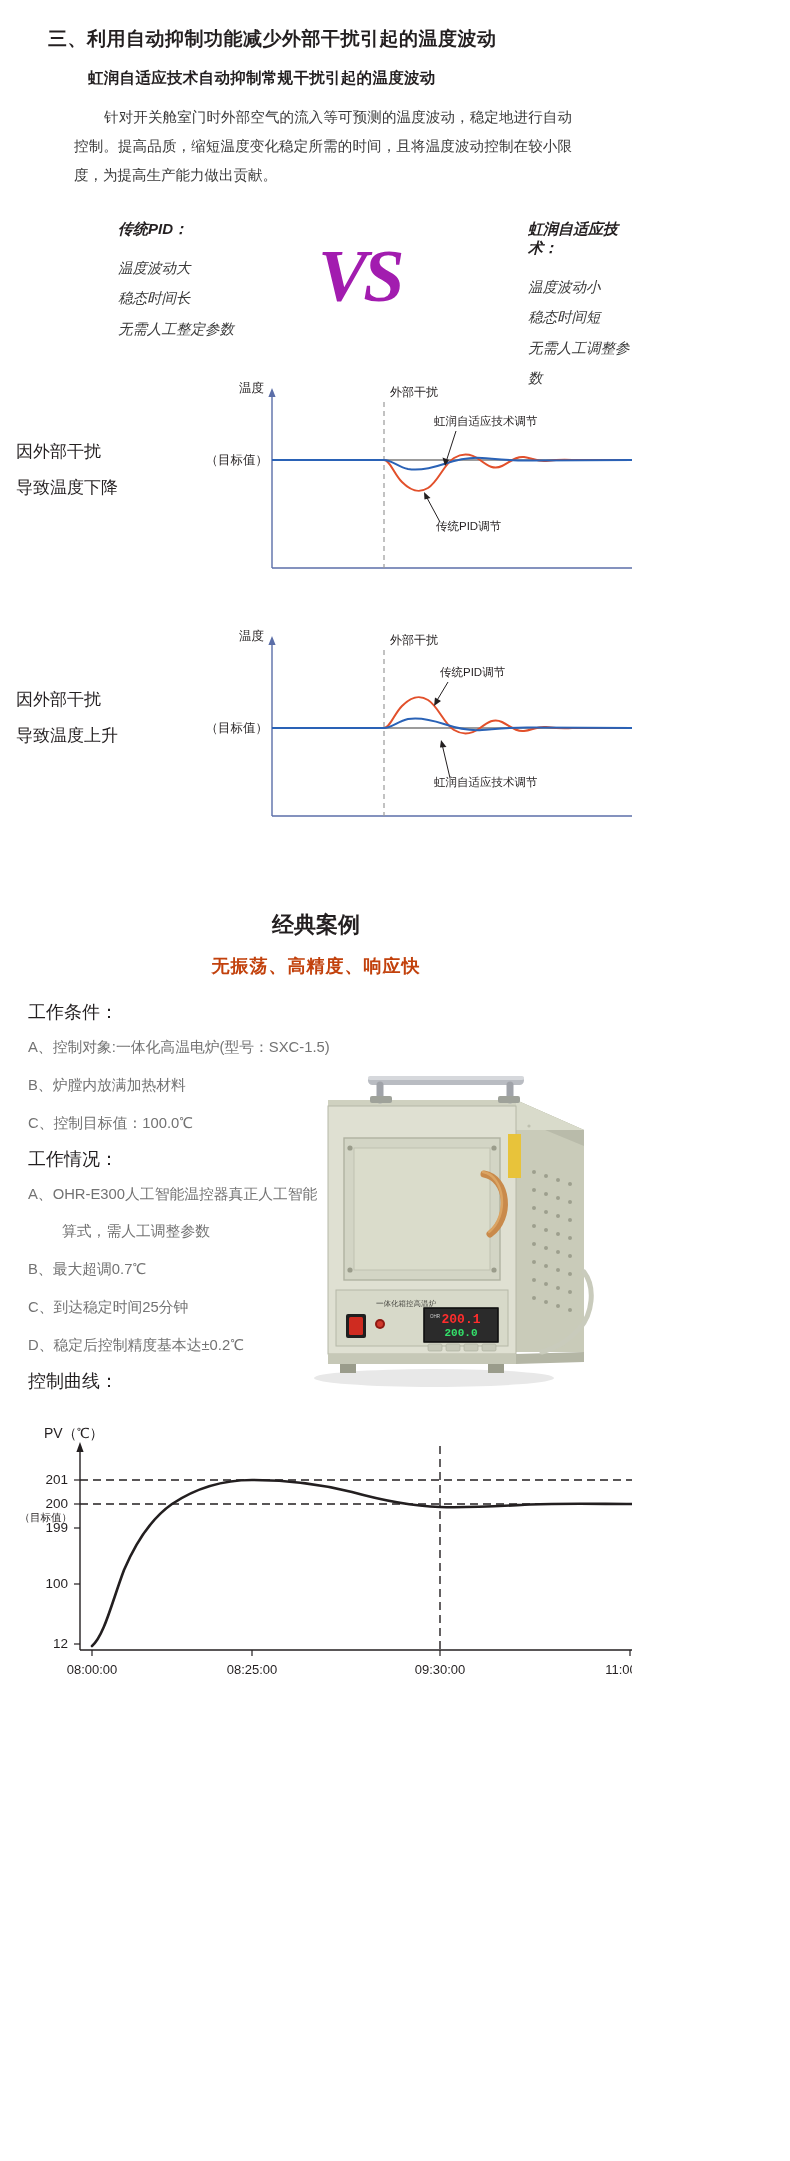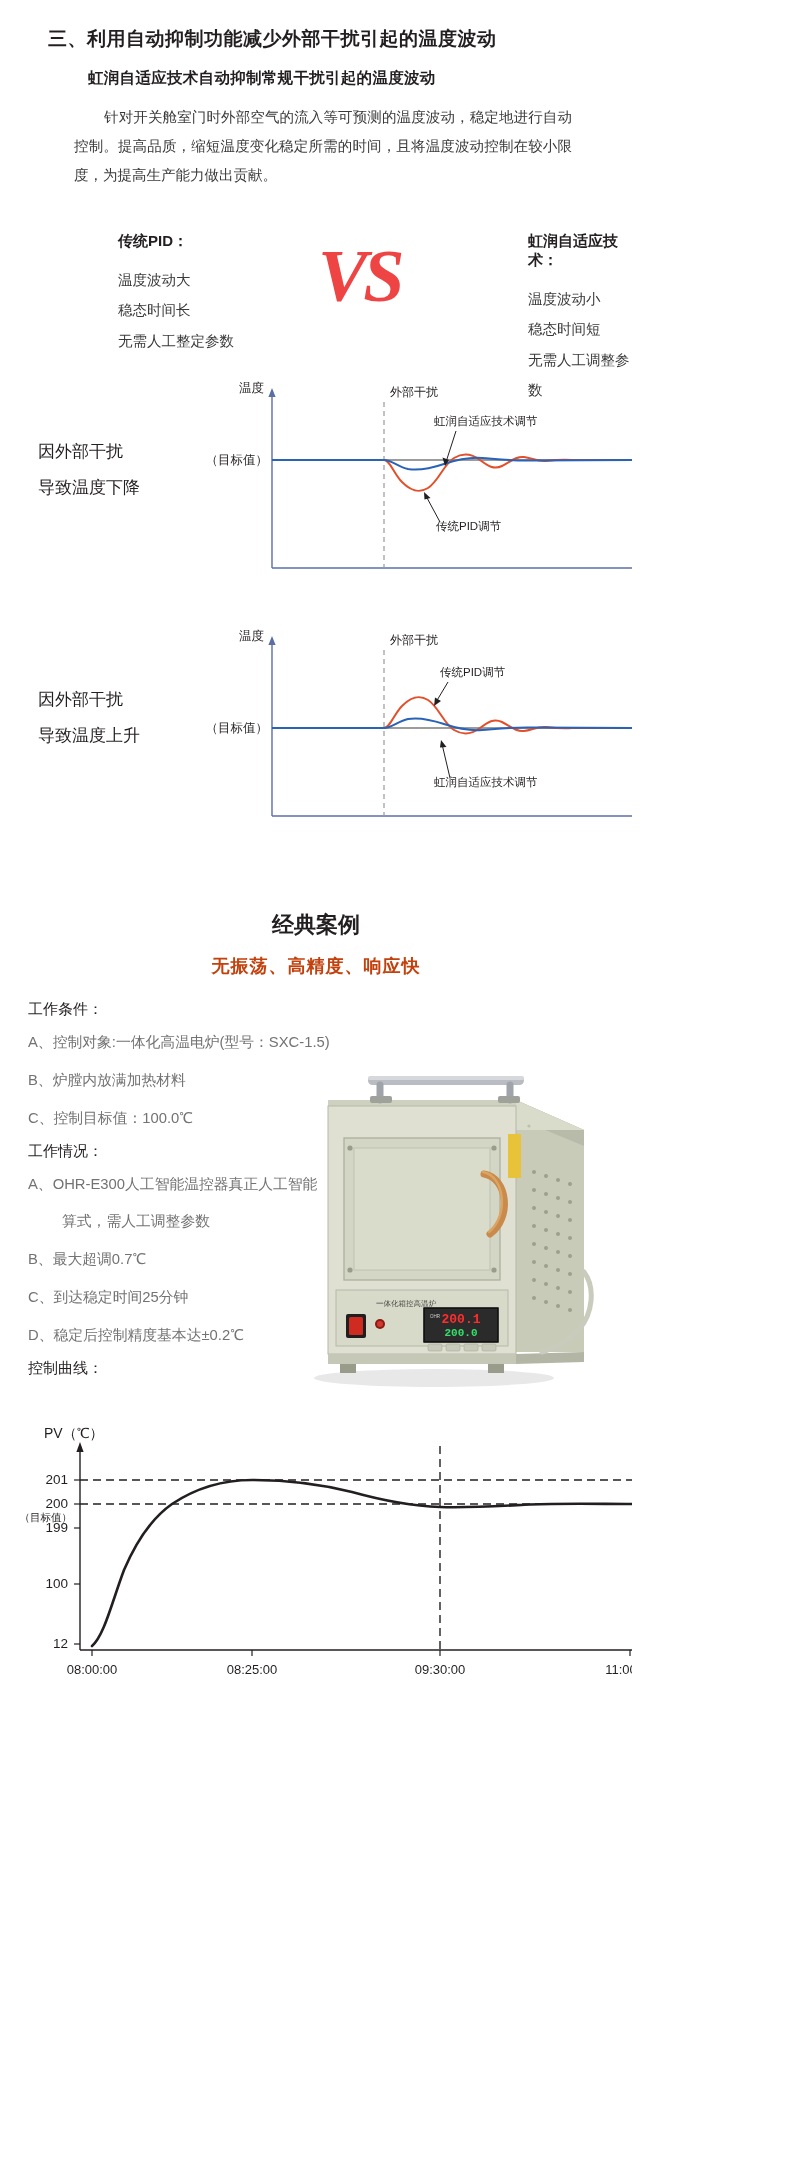--- a/index.html
+++ b/index.html
@@ -45,21 +45,22 @@
     text-indent: 30px;
   }
   
   .vs-wrap {
     position: relative;
     margin: 30px 0 0 0;
     height: 140px;
   }
   .vs-col {
     position: absolute;
-    top: 12px;
+    top: 0;
+    font-style: italic;
   }
   .vs-col.left { left: 118px; }
   .vs-col.right { left: 528px; }
   .vs-head {
     font-size: 15px;
     font-weight: bold;
     color: #231f20;
     margin-bottom: 14px;
   }
   .vs-item {
@@ -68,32 +69,32 @@
     line-height: 2.1;
   }
   .vs-glyph {
     position: absolute;
     left: 318px;
     top: 14px;
     font-family: "Liberation Serif", serif;
     font-style: italic;
     font-weight: bold;
     font-size: 74px;
-    color: #ef4444;
+    color: #a21caf;
     letter-spacing: -4px;
   }
   
   .chart-block {
     position: relative;
     height: 230px;
     margin-top: 18px;
   }
   .chart-block .side-label {
     position: absolute;
-    left: 38px;
+    left: 16px;
     top: 56px;
     font-size: 17px;
     line-height: 2.1;
     color: #231f20;
   }
   .chart-area {
     position: absolute;
     left: 212px;
     top: 0;
     width: 480px;
@@ -126,21 +127,21 @@
     margin-left: 28px;
   }
   .case-line {
     font-size: 14.8px;
     line-height: 1.95;
     color: #737373;
     margin-bottom: 9px;
   }
   .case-line.indent { padding-left: 34px; }
   .case-head {
-    font-size: 15px;
+    font-size: 18px;
     font-weight: normal;
     color: #231f20;
     margin-bottom: 9px;
   }
   
   .furnace {
     position: absolute;
     right: 28px;
     top: 22px;
     width: 320px;

